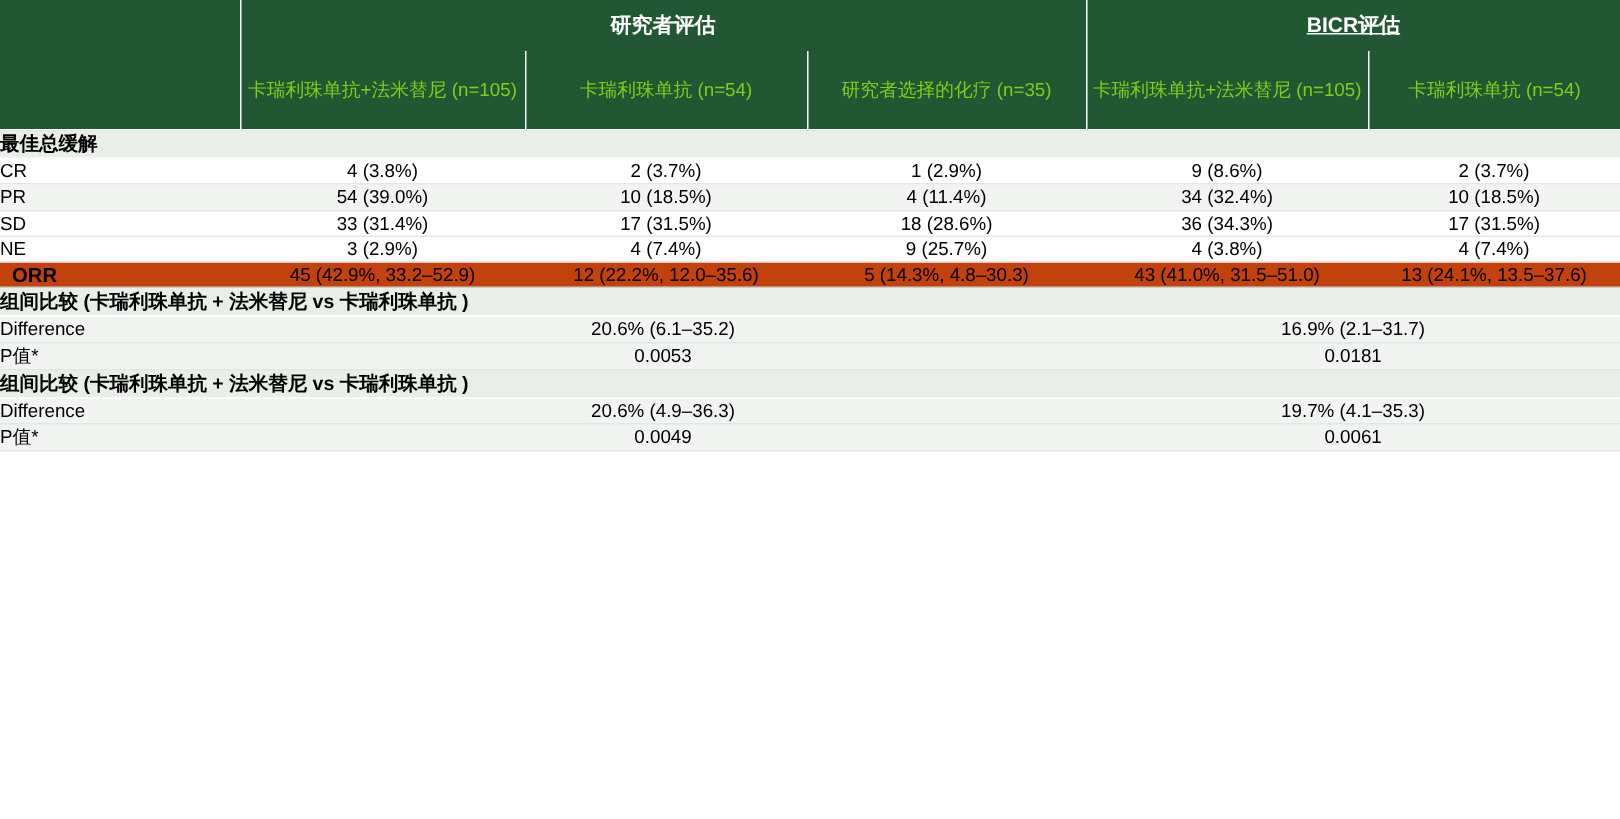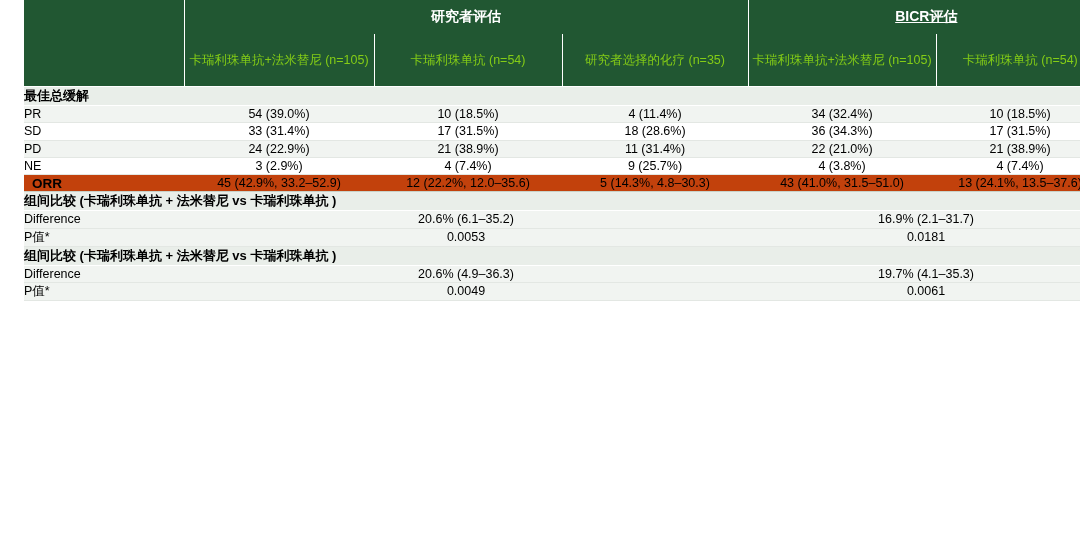--- a/index.html
+++ b/index.html
@@ -13,21 +13,20 @@
     font-family: "Liberation Sans", sans-serif;
     color: #000000;
     overflow: hidden;
   }
   .sheet {
     width: 1080px;
     height: 546px;
     position: relative;
     box-sizing: border-box;
     background: #ffffff;
-    padding-left: 24px;
   }
   table.result-table {
     width: 1080px;
     border-collapse: collapse;
     table-layout: fixed;
     font-size: 12.5px;
   }
   table.result-table td, table.result-table th {
     padding: 0;
     margin: 0;
@@ -141,47 +140,47 @@
         <td class="hdr-sub">卡瑞利珠单抗 (n=54)</td>
         <td class="hdr-sub">研究者选择的化疗 (n=35)</td>
         <td class="hdr-sub">卡瑞利珠单抗+法米替尼 (n=105)</td>
         <td class="hdr-sub last">卡瑞利珠单抗 (n=54)</td>
       </tr>
 
       <tr class="section-row">
         <td colspan="6">最佳总缓解</td>
       </tr>
 
+      <tr class="data-row white">
+        <td class="row-label">CR</td>
+        <td class="cell">4 (3.8%)</td>
+        <td class="cell">2 (3.7%)</td>
+        <td class="cell">1 (2.9%)</td>
+        <td class="cell">9 (8.6%)</td>
+        <td class="cell">2 (3.7%)</td>
+      </tr>
 
       <tr class="data-row shaded">
         <td class="row-label">PR</td>
         <td class="cell">54 (39.0%)</td>
         <td class="cell">10 (18.5%)</td>
         <td class="cell">4 (11.4%)</td>
         <td class="cell">34 (32.4%)</td>
         <td class="cell">10 (18.5%)</td>
       </tr>
 
       <tr class="data-row white">
         <td class="row-label">SD</td>
         <td class="cell">33 (31.4%)</td>
         <td class="cell">17 (31.5%)</td>
         <td class="cell">18 (28.6%)</td>
         <td class="cell">36 (34.3%)</td>
         <td class="cell">17 (31.5%)</td>
       </tr>
 
-      <tr class="data-row shaded">
-        <td class="row-label">PD</td>
-        <td class="cell">24 (22.9%)</td>
-        <td class="cell">21 (38.9%)</td>
-        <td class="cell">11 (31.4%)</td>
-        <td class="cell">22 (21.0%)</td>
-        <td class="cell">21 (38.9%)</td>
-      </tr>
 
       <tr class="data-row white">
         <td class="row-label">NE</td>
         <td class="cell">3 (2.9%)</td>
         <td class="cell">4 (7.4%)</td>
         <td class="cell">9 (25.7%)</td>
         <td class="cell">4 (3.8%)</td>
         <td class="cell">4 (7.4%)</td>
       </tr>
 

